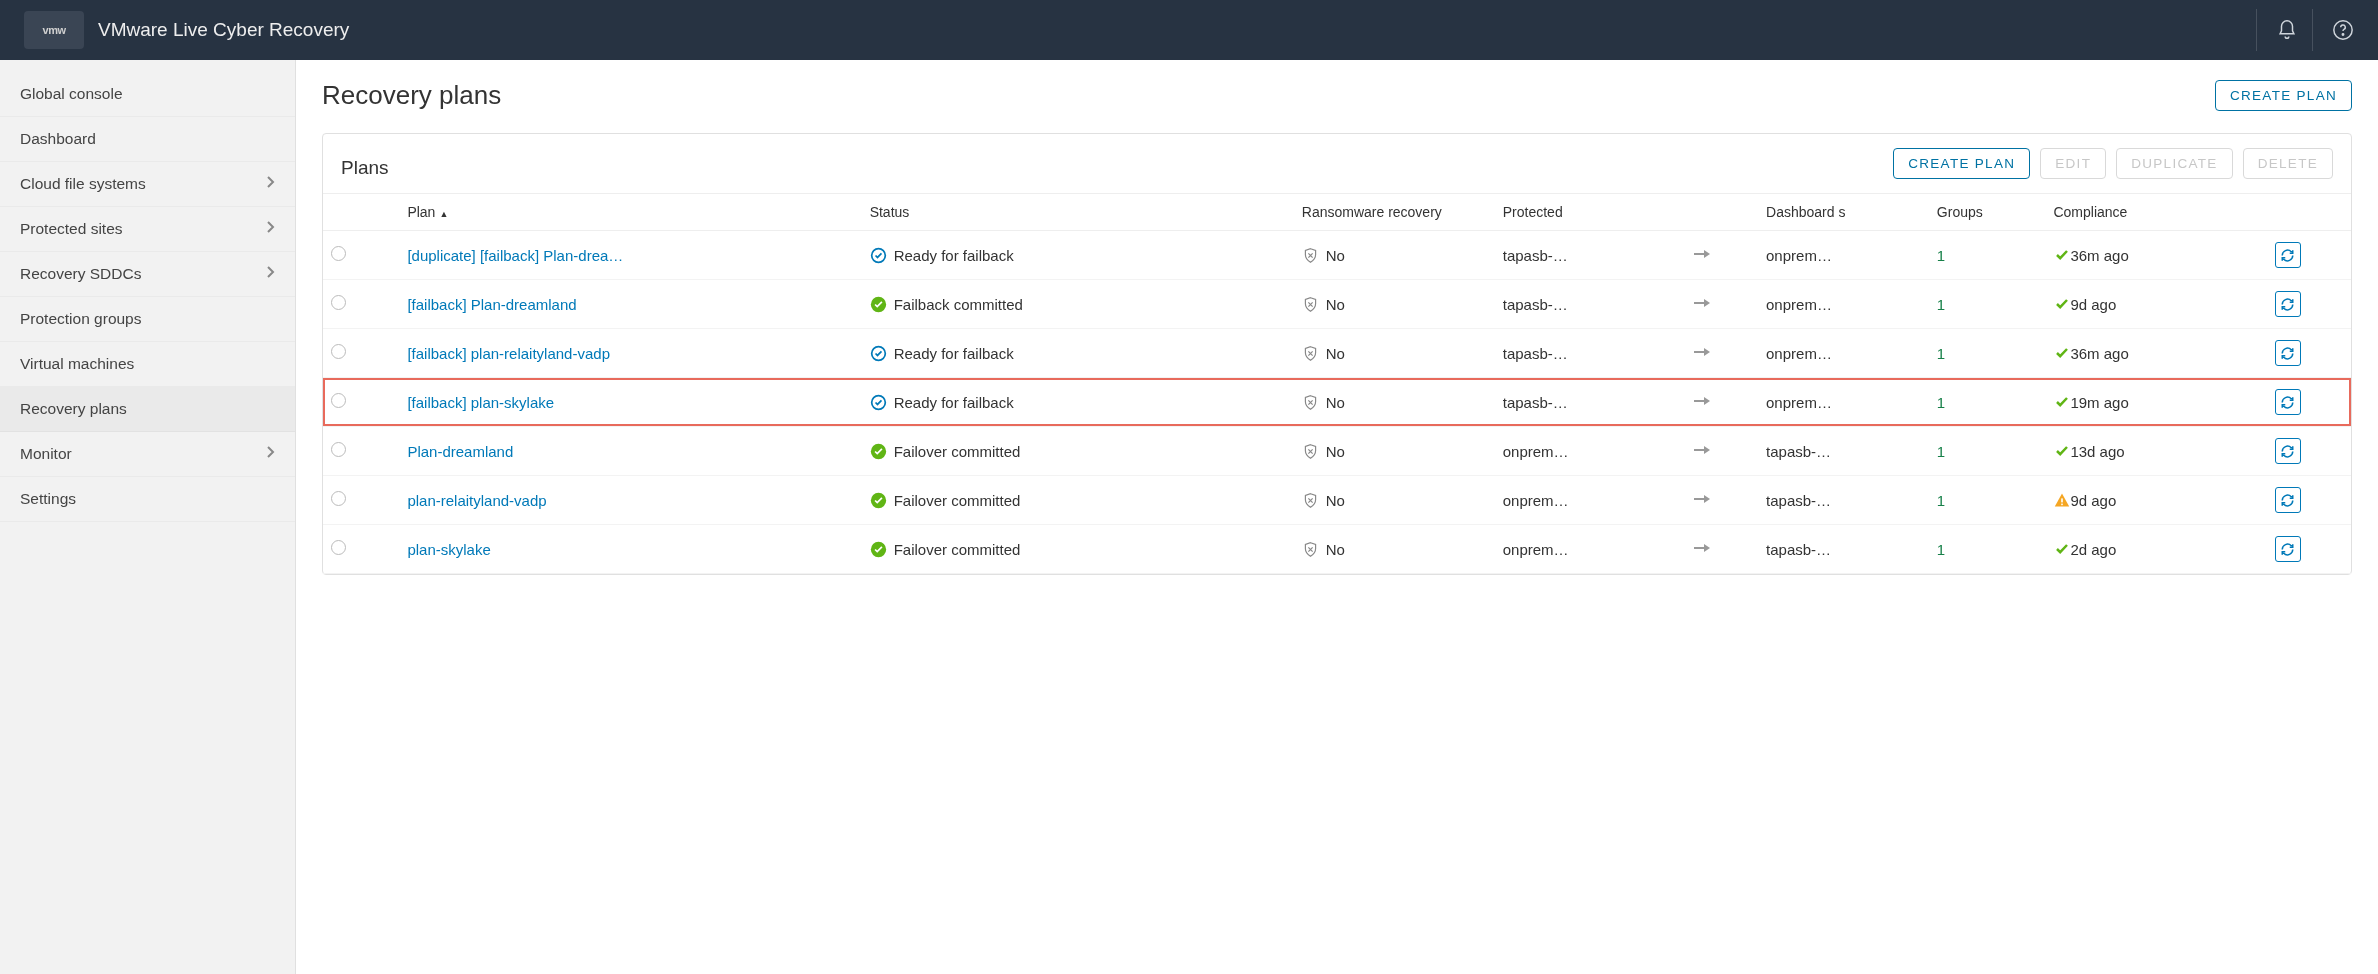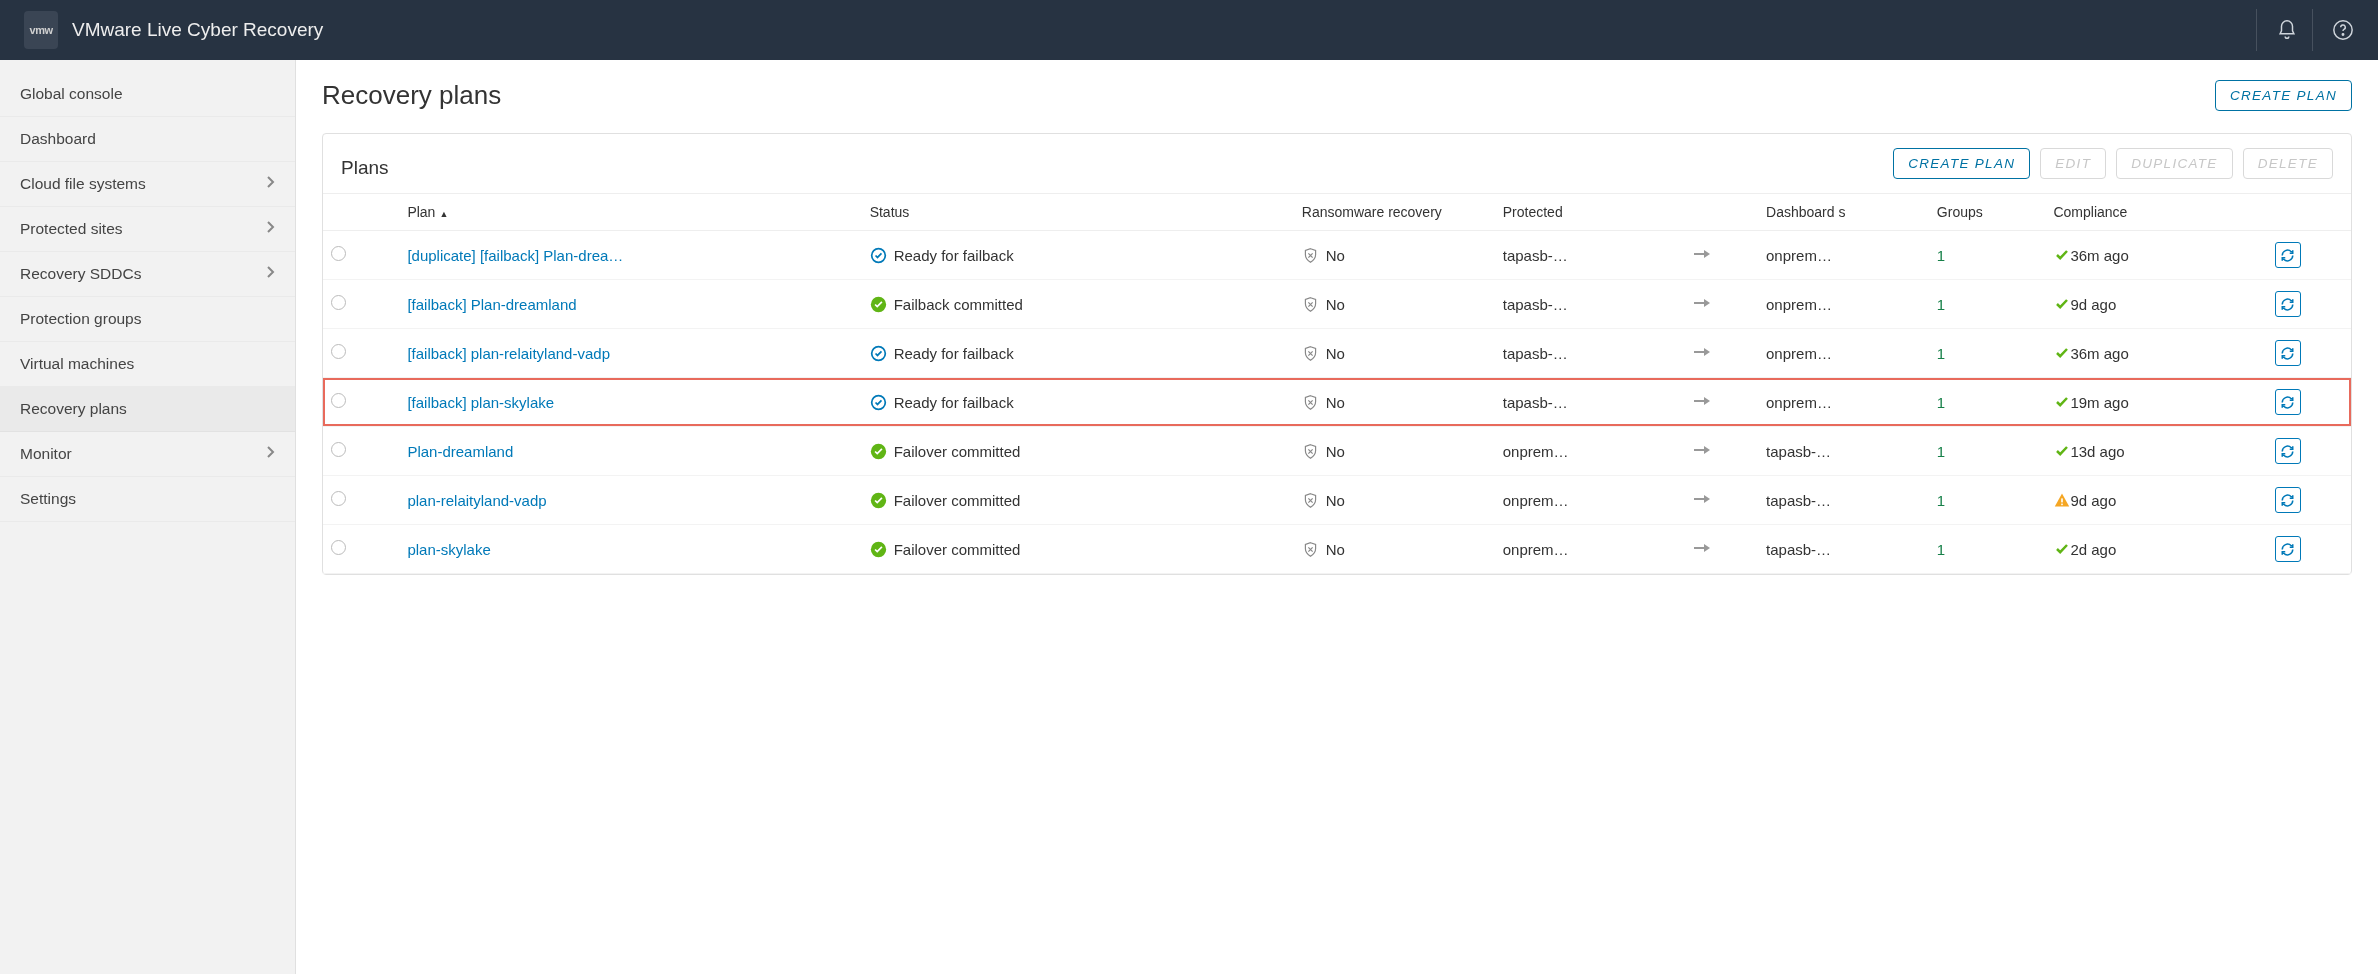--- a/index.html
+++ b/index.html
@@ -11,21 +11,21 @@
   }
   .topbar {
     background: #273342;
     color: #fff;
     height: 60px;
     display: flex;
     align-items: center;
     padding: 0 24px;
   }
   .logo-box {
-    width: 34px;
+    width: 60px;
     height: 38px;
     background: #3a4554;
     border-radius: 4px;
     margin-right: 14px;
     display: flex;
     align-items: center;
     justify-content: center;
     font-size: 11px;
     letter-spacing: -0.5px;
     color: #d0d0d0;
@@ -93,21 +93,20 @@
   .btn {
     border: 1px solid #0072a3;
     color: #0072a3;
     background: #fff;
     padding: 7px 14px;
     font-size: 13.5px;
     letter-spacing: 1.3px;
     border-radius: 4px;
     cursor: pointer;
     font-weight: 500;
-    font-style: italic;
   }
   .btn.disabled {
     border-color: #d9d9d9;
     color: #c7c7c7;
     background: #fff;
     cursor: default;
   }
   .panel {
     border: 1px solid #e0e0e0;
     border-radius: 4px;

